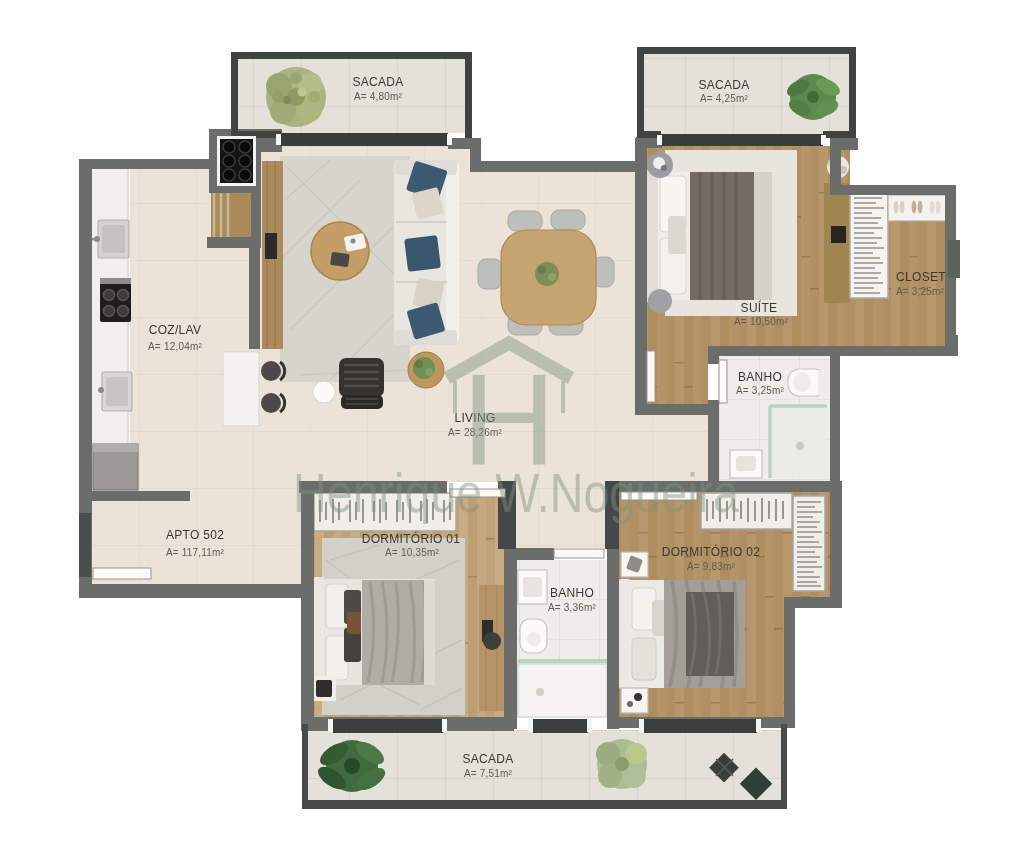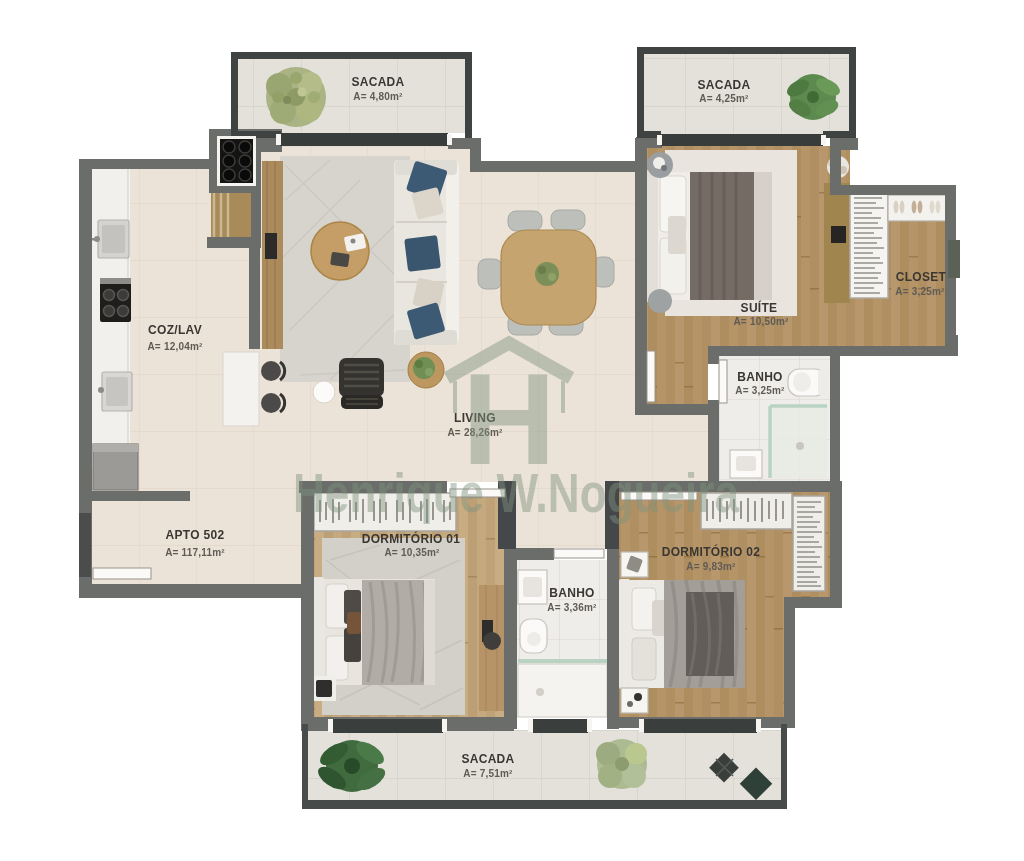--- a/index.html
+++ b/index.html
@@ -1,16 +1,16 @@
 <!DOCTYPE html>
 <html><head>
 <meta charset="utf-8">
 <style>
   html,body{margin:0;padding:0;background:#ffffff;}
-  #plan{width:1024px;height:861px;position:relative;font-family:"Liberation Sans", sans-serif;font-weight:bold;}
+  #plan{width:1024px;height:861px;position:relative;font-family:"Liberation Sans", sans-serif;}
   text{font-family:"Liberation Sans", sans-serif;}
   .room{font-size:12px;fill:#3a3733;letter-spacing:.3px;}
   .area{font-size:10px;fill:#5f5b55;letter-spacing:.2px;}
 </style>
 </head>
 <body>
 <div id="plan">
 <svg width="1024" height="861" viewBox="0 0 1024 861">
 <defs>
 <pattern id="tb" width="57" height="57" patternUnits="userSpaceOnUse" x="26" y="33">

